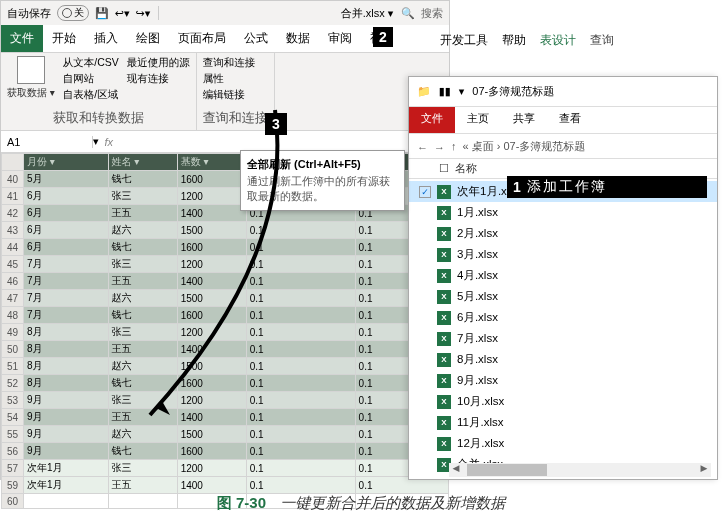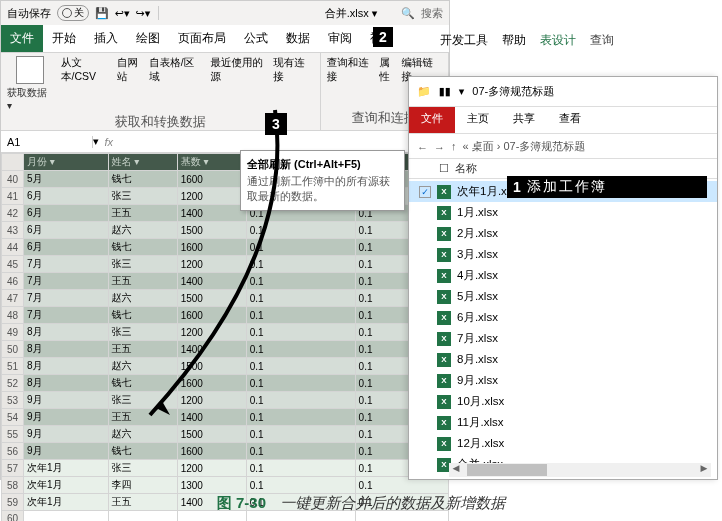--- a/index.html
+++ b/index.html
@@ -3,31 +3,31 @@
 <meta charset="utf-8">
 <style>
 *{box-sizing:border-box;margin:0;padding:0;font-family:"Microsoft YaHei",Arial,sans-serif}
 body{width:722px;height:521px;background:#fff;position:relative;overflow:hidden}
 .excel-window{position:absolute;left:0;top:0;width:450px;height:480px;background:#fff;border:1px solid #ccc}
 .qat{height:24px;background:#f3f2f1;display:flex;align-items:center;gap:6px;padding:0 6px;font-size:11px}
 .qat .toggle{display:flex;align-items:center;gap:2px;border:1px solid #999;border-radius:8px;padding:0 4px;font-size:10px}
 .qat .dot{width:10px;height:10px;border:1px solid #555;border-radius:50%}
 .qat .diskette{color:#217346}
 .qat .sep{width:1px;height:14px;background:#ccc;margin:0 2px}
-.qat .title{margin-left:auto;margin-right:18px}
+.qat .title{margin-left:auto;margin-right:2px}
 .qat .search{color:#666}
 .ribbon-tabs{height:28px;background:#fff;display:flex;align-items:stretch;font-size:12px;border-bottom:1px solid #d4d4d4}
 .ribbon-tabs .tab{padding:5px 9px;cursor:pointer;position:relative}
 .ribbon-tabs .file-tab{background:#217346;color:#fff}
 .marker{position:absolute;background:#000;color:#fff;font-weight:bold;font-size:14px;display:flex;align-items:center;justify-content:center;z-index:50}
 .marker.m2{left:373px;top:27px;width:20px;height:20px}
 .ribbon-body{height:78px;background:#f3f2f1;display:flex;border-bottom:1px solid #d4d4d4}
 .rgroup{border-right:1px solid #d4d4d4;padding:3px 6px;display:flex;flex-direction:column;justify-content:space-between}
 .rgroup .items{display:flex;gap:8px;font-size:10.5px}
-.rgroup .col{display:flex;flex-direction:row;gap:2px}
+.rgroup .col{display:flex;flex-direction:column;gap:2px}
 .rgroup .label{font-size:13px;text-align:center;color:#555;margin-top:2px}
 .rgroup .bigbtn{display:flex;flex-direction:column;align-items:center;gap:2px;font-size:10px;color:#333}
 .bigicon{width:28px;height:28px;border:1px solid #888;position:relative;background:#fff}
 .bigicon.refresh::after{content:"↻";position:absolute;right:-2px;bottom:-2px;color:#217346;font-size:14px;font-weight:bold}
 .marker.m3{left:265px;top:113px;width:22px;height:22px}
 .namebox-row{height:22px;display:flex;align-items:center;border-bottom:1px solid #d4d4d4;font-size:11px}
 .namebox{width:92px;padding:0 6px;border-right:1px solid #ccc}
 .fx{padding:0 6px;color:#888;font-style:italic}
 .tooltip{position:absolute;left:240px;top:150px;width:165px;background:#fff;border:1px solid #999;box-shadow:2px 2px 4px rgba(0,0,0,0.2);padding:6px;font-size:11px;z-index:40}
 .tooltip .tt-title{font-weight:bold;margin-bottom:2px}
@@ -277,28 +277,20 @@
           </tr>
           <tr class="new">
             <th>57</th>
             <td>次年1月</td>
             <td>张三</td>
             <td>1200</td>
             <td>0.1</td>
             <td>0.1</td>
           </tr>
           <tr class="new">
-            <th>58</th>
-            <td>次年1月</td>
-            <td>李四</td>
-            <td>1300</td>
-            <td>0.1</td>
-            <td>0.1</td>
-          </tr>
-          <tr class="new">
             <th>59</th>
             <td>次年1月</td>
             <td>王五</td>
             <td>1400</td>
             <td>0.1</td>
             <td>0.1</td>
           </tr>
           <tr>
             <th>60</th>
             <td></td>

